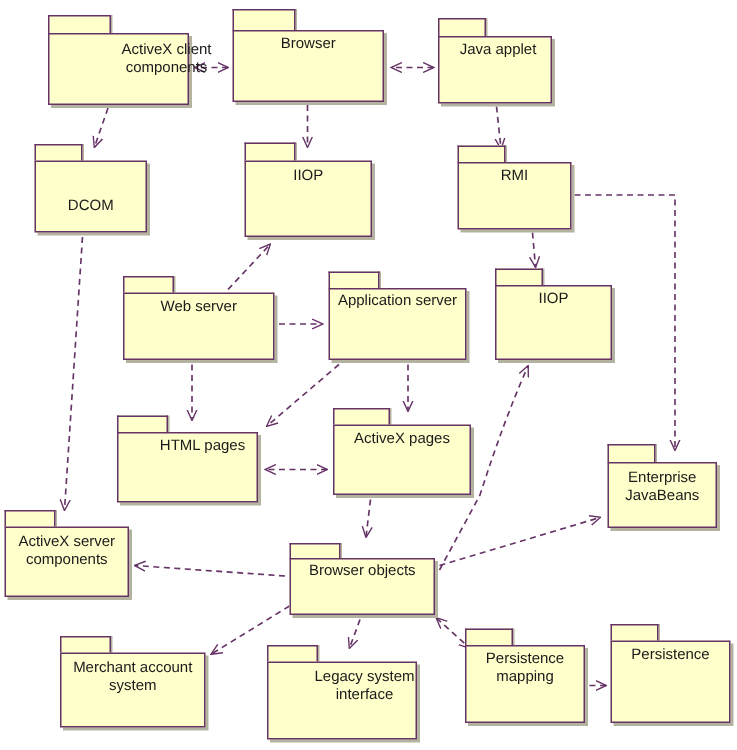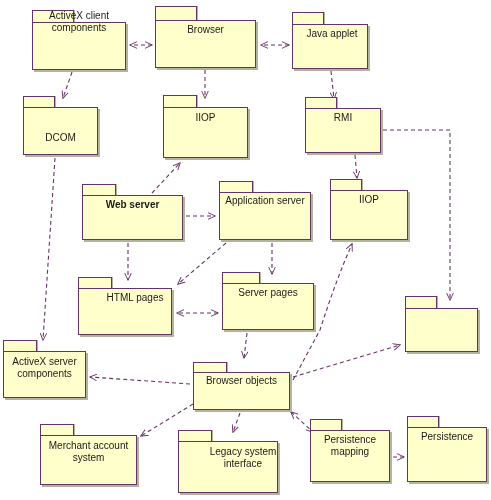--- a/index.html
+++ b/index.html
@@ -122,21 +122,21 @@
       <path d="M 291 412 L 313 432" marker-end="url(#oarrow)" marker-start="url(#oarrow-start)"></path>
 
       <path d="M 393 457 L 404 457" marker-end="url(#oarrow)"></path>
     </g>
   </svg>
 
   <div id="node-layer">
       <div class="pkg" style="left: 32px; top: 10px; width: 94px; height: 60px;">
         <div class="pkg-tab" style="width: 42px; height: 13px;"></div>
         <div class="pkg-body" style="top: 12px; width: 94px; height: 48px;"></div>
-        <div class="pkg-label" style="top: 0;">ActiveX client
+        <div class="pkg-label" style="top: 18px; margin-left: 32px;">ActiveX client
 components</div>
       </div>
       <div class="pkg" style="left: 155px; top: 6px; width: 101px; height: 62px;">
         <div class="pkg-tab" style="width: 42px; height: 15px;"></div>
         <div class="pkg-body" style="top: 14px; width: 101px; height: 48px;"></div>
         <div class="pkg-label" style="top: 18px;">Browser</div>
       </div>
       <div class="pkg" style="left: 292px; top: 12px; width: 80px; height: 57px;">
         <div class="pkg-tab" style="width: 32px; height: 13px;"></div>
         <div class="pkg-body" style="top: 12px; width: 76px; height: 45px;"></div>
@@ -150,21 +150,21 @@
       <div class="pkg" style="left: 163px; top: 95px; width: 85px; height: 63px;">
         <div class="pkg-tab" style="width: 34px; height: 13px;"></div>
         <div class="pkg-body" style="top: 12px; width: 85px; height: 51px;"></div>
         <div class="pkg-label" style="top: 17px;">IIOP</div>
       </div>
       <div class="pkg" style="left: 305px; top: 97px; width: 76px; height: 56px;">
         <div class="pkg-tab" style="width: 32px; height: 12px;"></div>
         <div class="pkg-body" style="top: 11px; width: 76px; height: 45px;"></div>
         <div class="pkg-label" style="top: 15px;">RMI</div>
       </div>
-      <div class="pkg" style="left: 82px; top: 184px; width: 101px; height: 56px; font-weight: bold;">
+      <div class="pkg" style="left: 82px; top: 184px; width: 101px; height: 56px;">
         <div class="pkg-tab" style="width: 34px; height: 12px;"></div>
         <div class="pkg-body" style="top: 11px; width: 101px; height: 45px;"></div>
         <div class="pkg-label" style="top: 15px;">Web server</div>
       </div>
       <div class="pkg" style="left: 219px; top: 181px; width: 92px; height: 59px;">
         <div class="pkg-tab" style="width: 34px; height: 12px;"></div>
         <div class="pkg-body" style="top: 11px; width: 92px; height: 48px;"></div>
         <div class="pkg-label" style="top: 14px;">Application server</div>
       </div>
       <div class="pkg" style="left: 330px; top: 179px; width: 78px; height: 61px;">
@@ -173,25 +173,27 @@
         <div class="pkg-label" style="top: 15px;">IIOP</div>
       </div>
       <div class="pkg" style="left: 78px; top: 277px; width: 114px; height: 58px;">
         <div class="pkg-tab" style="width: 34px; height: 12px;"></div>
         <div class="pkg-body" style="top: 11px; width: 94px; height: 47px;"></div>
         <div class="pkg-label" style="top: 15px;">HTML pages</div>
       </div>
       <div class="pkg" style="left: 222px; top: 272px; width: 92px; height: 58px;">
         <div class="pkg-tab" style="width: 38px; height: 12px;"></div>
         <div class="pkg-body" style="top: 11px; width: 92px; height: 47px;"></div>
-        <div class="pkg-label" style="top: 15px;">Server pages</div>
+        <div class="pkg-label" style="top: 15px;">ActiveX pages</div>
       </div>
       <div class="pkg" style="left: 405px; top: 296px; width: 73px; height: 56px;">
         <div class="pkg-tab" style="width: 32px; height: 13px;"></div>
         <div class="pkg-body" style="top: 12px; width: 73px; height: 44px;"></div>
+        <div class="pkg-label" style="top: 17px;">Enterprise
+JavaBeans</div>
       </div>
       <div class="pkg" style="left: 3px; top: 340px; width: 83px; height: 58px;">
         <div class="pkg-tab" style="width: 34px; height: 12px;"></div>
         <div class="pkg-body" style="top: 11px; width: 83px; height: 47px;"></div>
         <div class="pkg-label" style="top: 16px;">ActiveX server
 components</div>
       </div>
       <div class="pkg" style="left: 193px; top: 362px; width: 97px; height: 48px;">
         <div class="pkg-tab" style="width: 34px; height: 11px;"></div>
         <div class="pkg-body" style="top: 10px; width: 97px; height: 38px;"></div>

